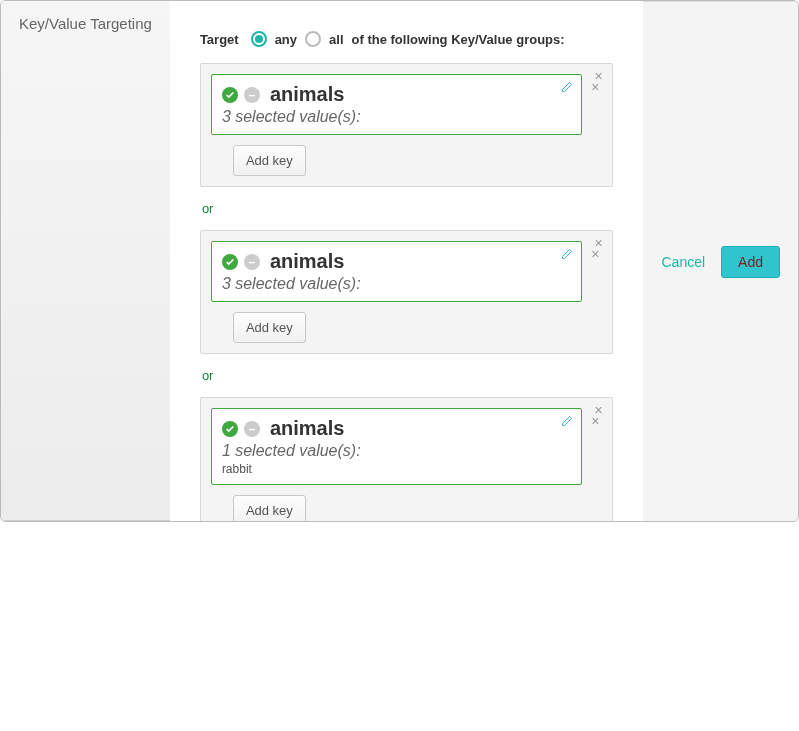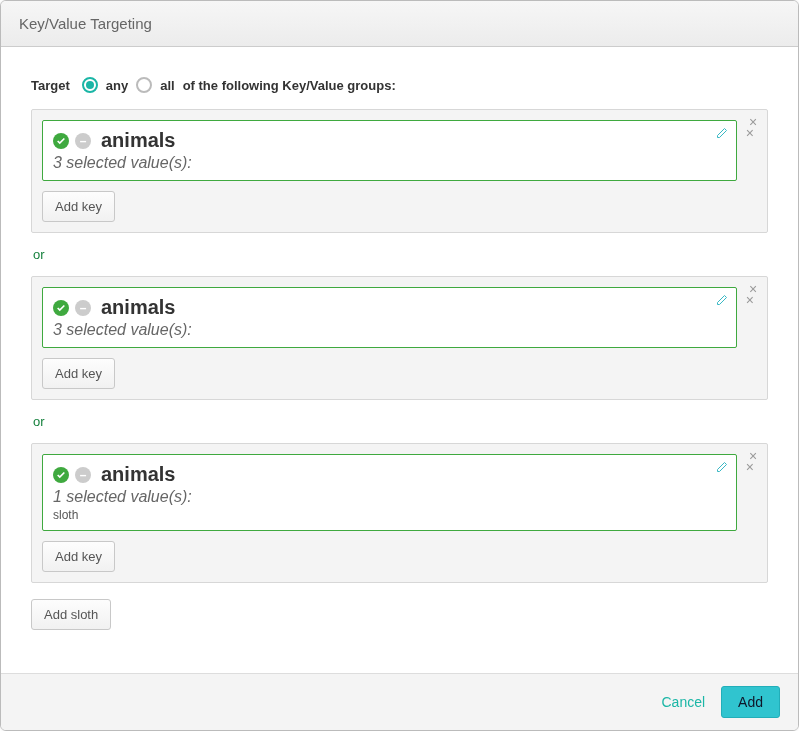--- a/index.html
+++ b/index.html
@@ -1,21 +1,21 @@
 <!DOCTYPE html>
 <html><head>
 <meta charset="utf-8">
 <style>
 * { box-sizing: border-box; margin: 0; padding: 0; }
 body { font-family: Arial, Helvetica, sans-serif; font-size: 13px; color: #333; background: #fff; }
 
 .dialog {
-  width: 799px; height: 731px;
+  width: 799px; height: 522px;
   border: 1px solid #bbb; border-radius: 6px;
-  display: flex; flex-direction: column;
+  display: flex; 
   overflow: hidden;
   box-shadow: 0 0 2px rgba(0,0,0,0.15);
 }
 
 .dialog-header {
   background: linear-gradient(#f6f6f6,#ececec);
   border-bottom: 1px solid #ccc;
   padding: 14px 18px;
   font-size: 15px; color: #666;
 }
@@ -77,33 +77,33 @@
   color: #fff; font-weight: bold; font-size: 12px; line-height: 1;
 }
 .key-name { font-weight: bold; font-size: 20px; margin-left: 4px; }
 .key-sel { font-style: italic; color: #666; margin-top: 2px; font-size: 16px; }
 .key-vals { color: #555; margin-top: 2px; font-size: 12px; }
 
 .btn {
   display: inline-block; padding: 7px 12px;
   background: linear-gradient(#fdfdfd,#f1f1f1);
   border: 1px solid #c8c8c8; border-radius: 3px;
-  color: #555; cursor: pointer; font-size: 13px;
+  color: #555; cursor: pointer; font-size: 13px; margin-left: 22px;
 }
 
 .or-sep { margin: 14px 2px; color: #15803d; }
 
 .dialog-footer {
   border-top: 1px solid #ddd; background: #f4f4f4;
   padding: 12px 18px; display: flex; justify-content: flex-end; gap: 16px;
   align-items: center;
 }
 .link-btn { color: #1bb6a6; cursor: pointer; background: none; border: none; font-size: 14px; }
 .primary-btn {
-  background: #30c4cf; color: #0f172a; border: 1px solid #22aeb9;
+  background: #30c4cf; color: #7f1d1d; border: 1px solid #22aeb9;
   padding: 7px 16px; border-radius: 3px; font-size: 14px; cursor: pointer;
 }
 
 
 .dialog-body::-webkit-scrollbar { width: 10px; }
 .dialog-body::-webkit-scrollbar-thumb { background: #d0d0d0; border-radius: 5px; }
 </style>
 </head>
 <body>
 
@@ -186,21 +186,21 @@
         <div class="key-head">
           <span class="inc-ico">
             <svg viewBox="0 0 24 24" fill="none" stroke="#fff" stroke-width="4">
                 <polyline points="4 12 9 17 20 6"></polyline>
               </svg>
           </span>
           <span class="exc-ico">–</span>
           <span class="key-name">animals</span>
         </div>
         <div class="key-sel">1 selected value(s):</div>
-        <div class="key-vals">sloth</div>
+        <div class="key-vals">rabbit</div>
       </div>
       <button class="btn">Add key</button>
     </div>
 
     <div style="margin-top:16px">
       <button class="btn">Add sloth</button>
     </div>
 
   </div>
 

